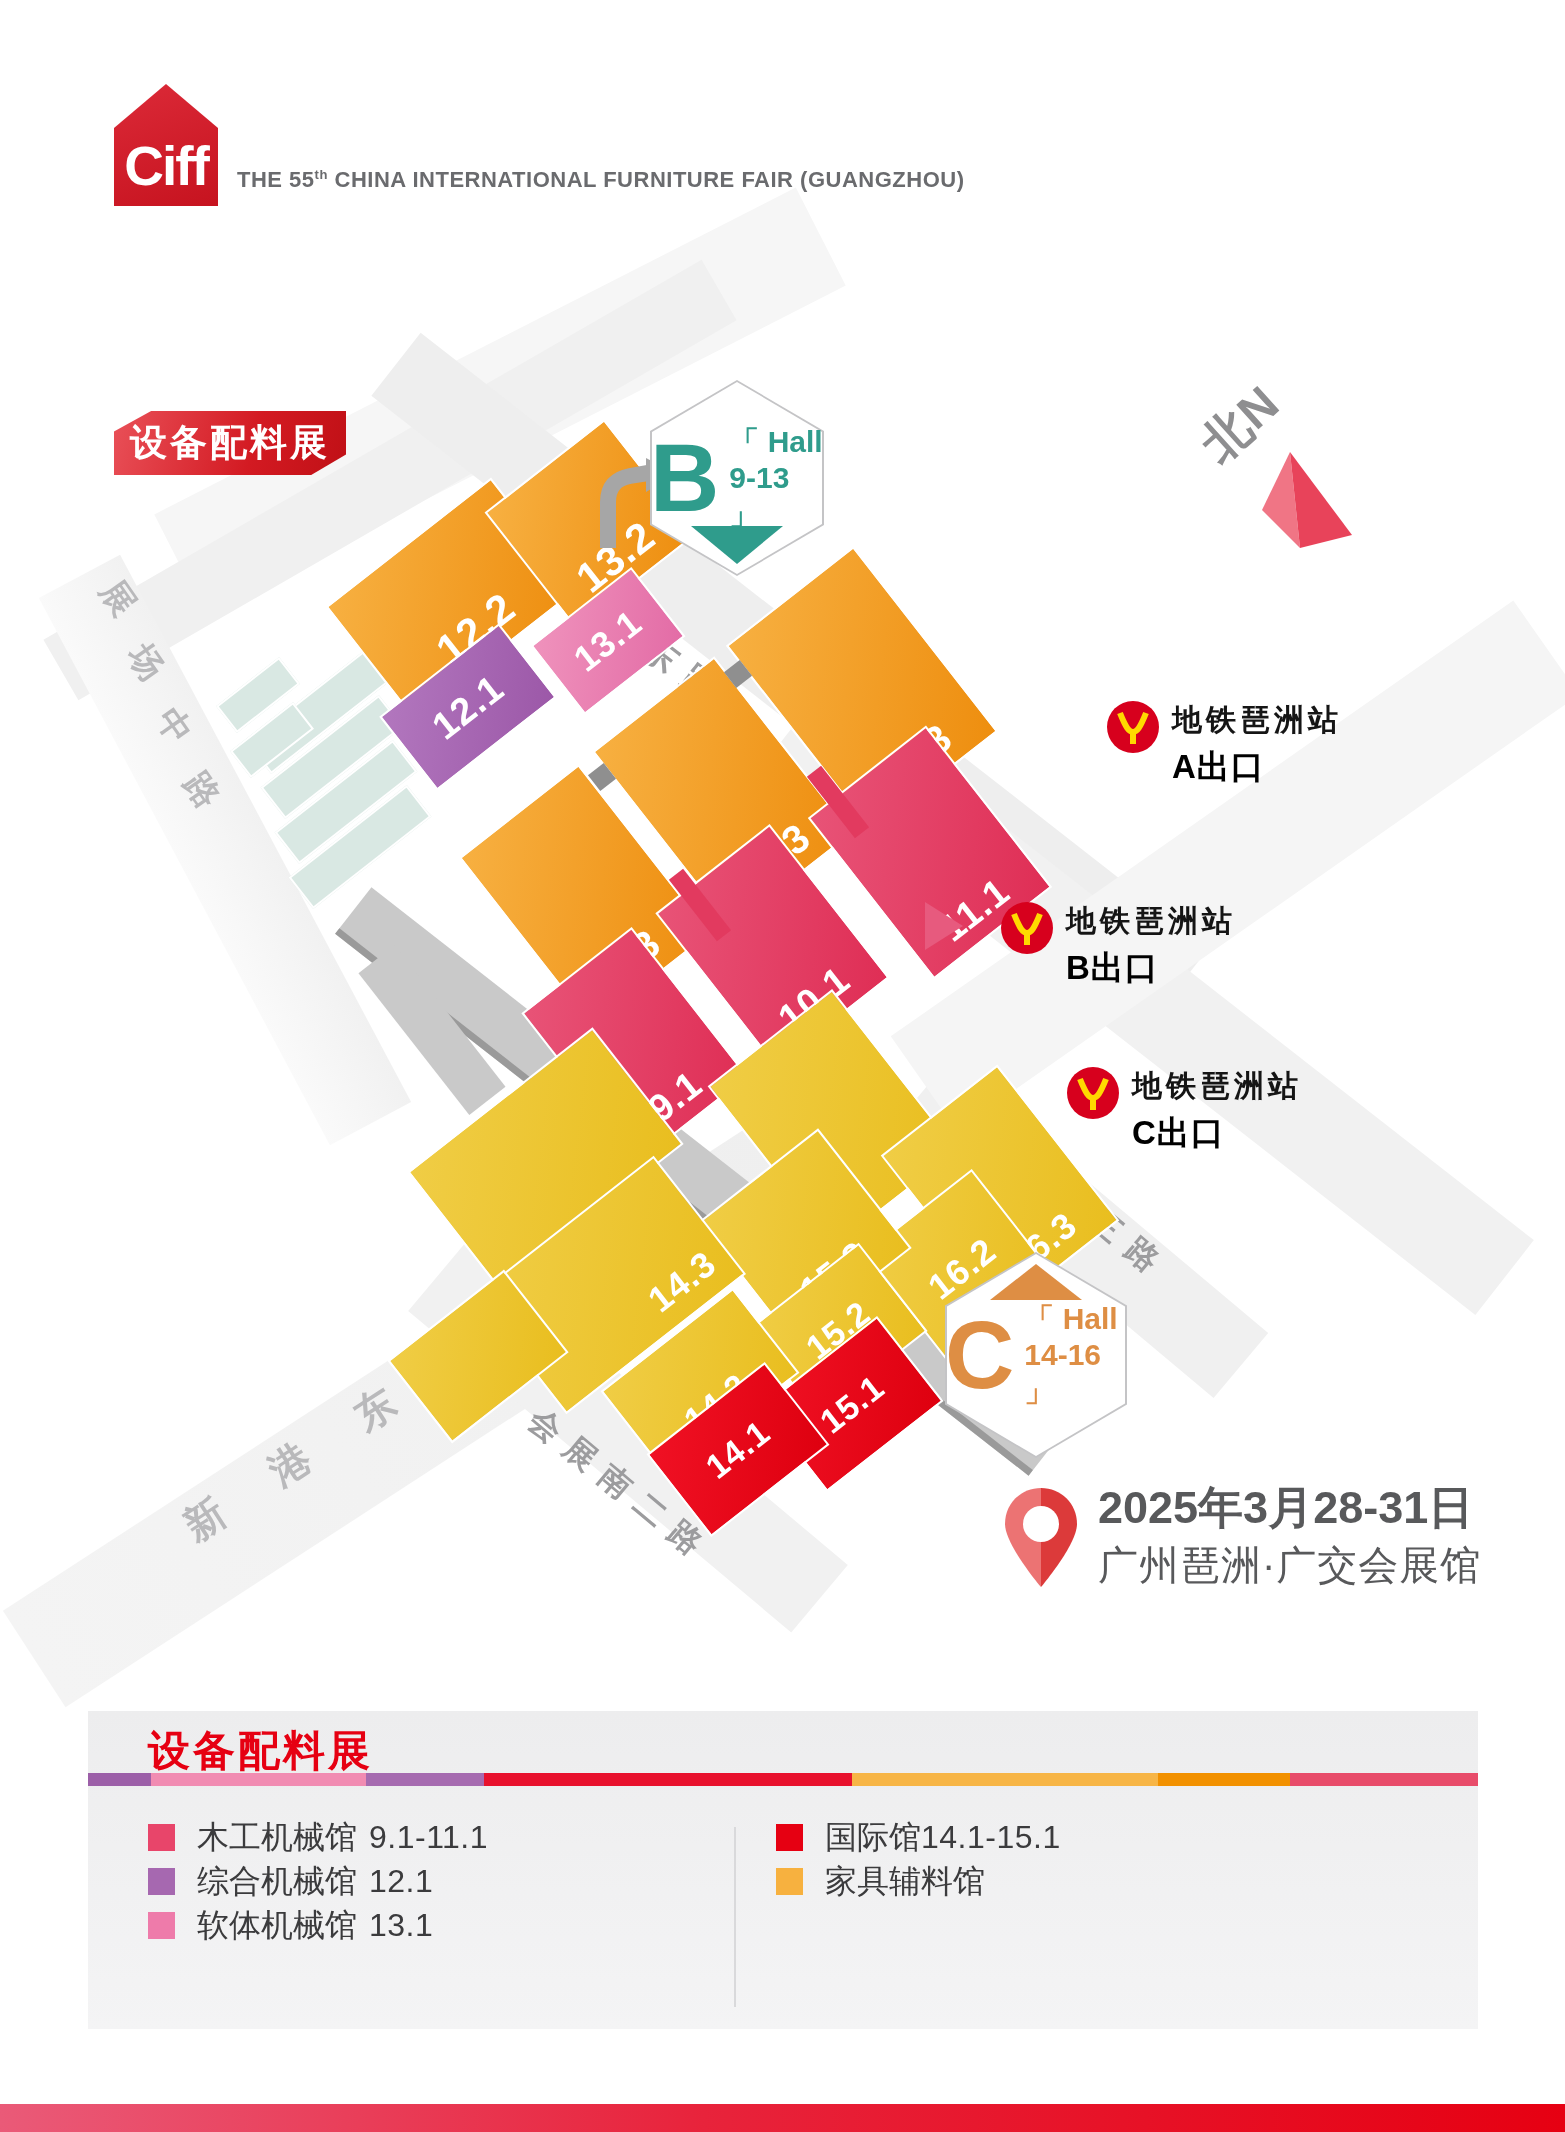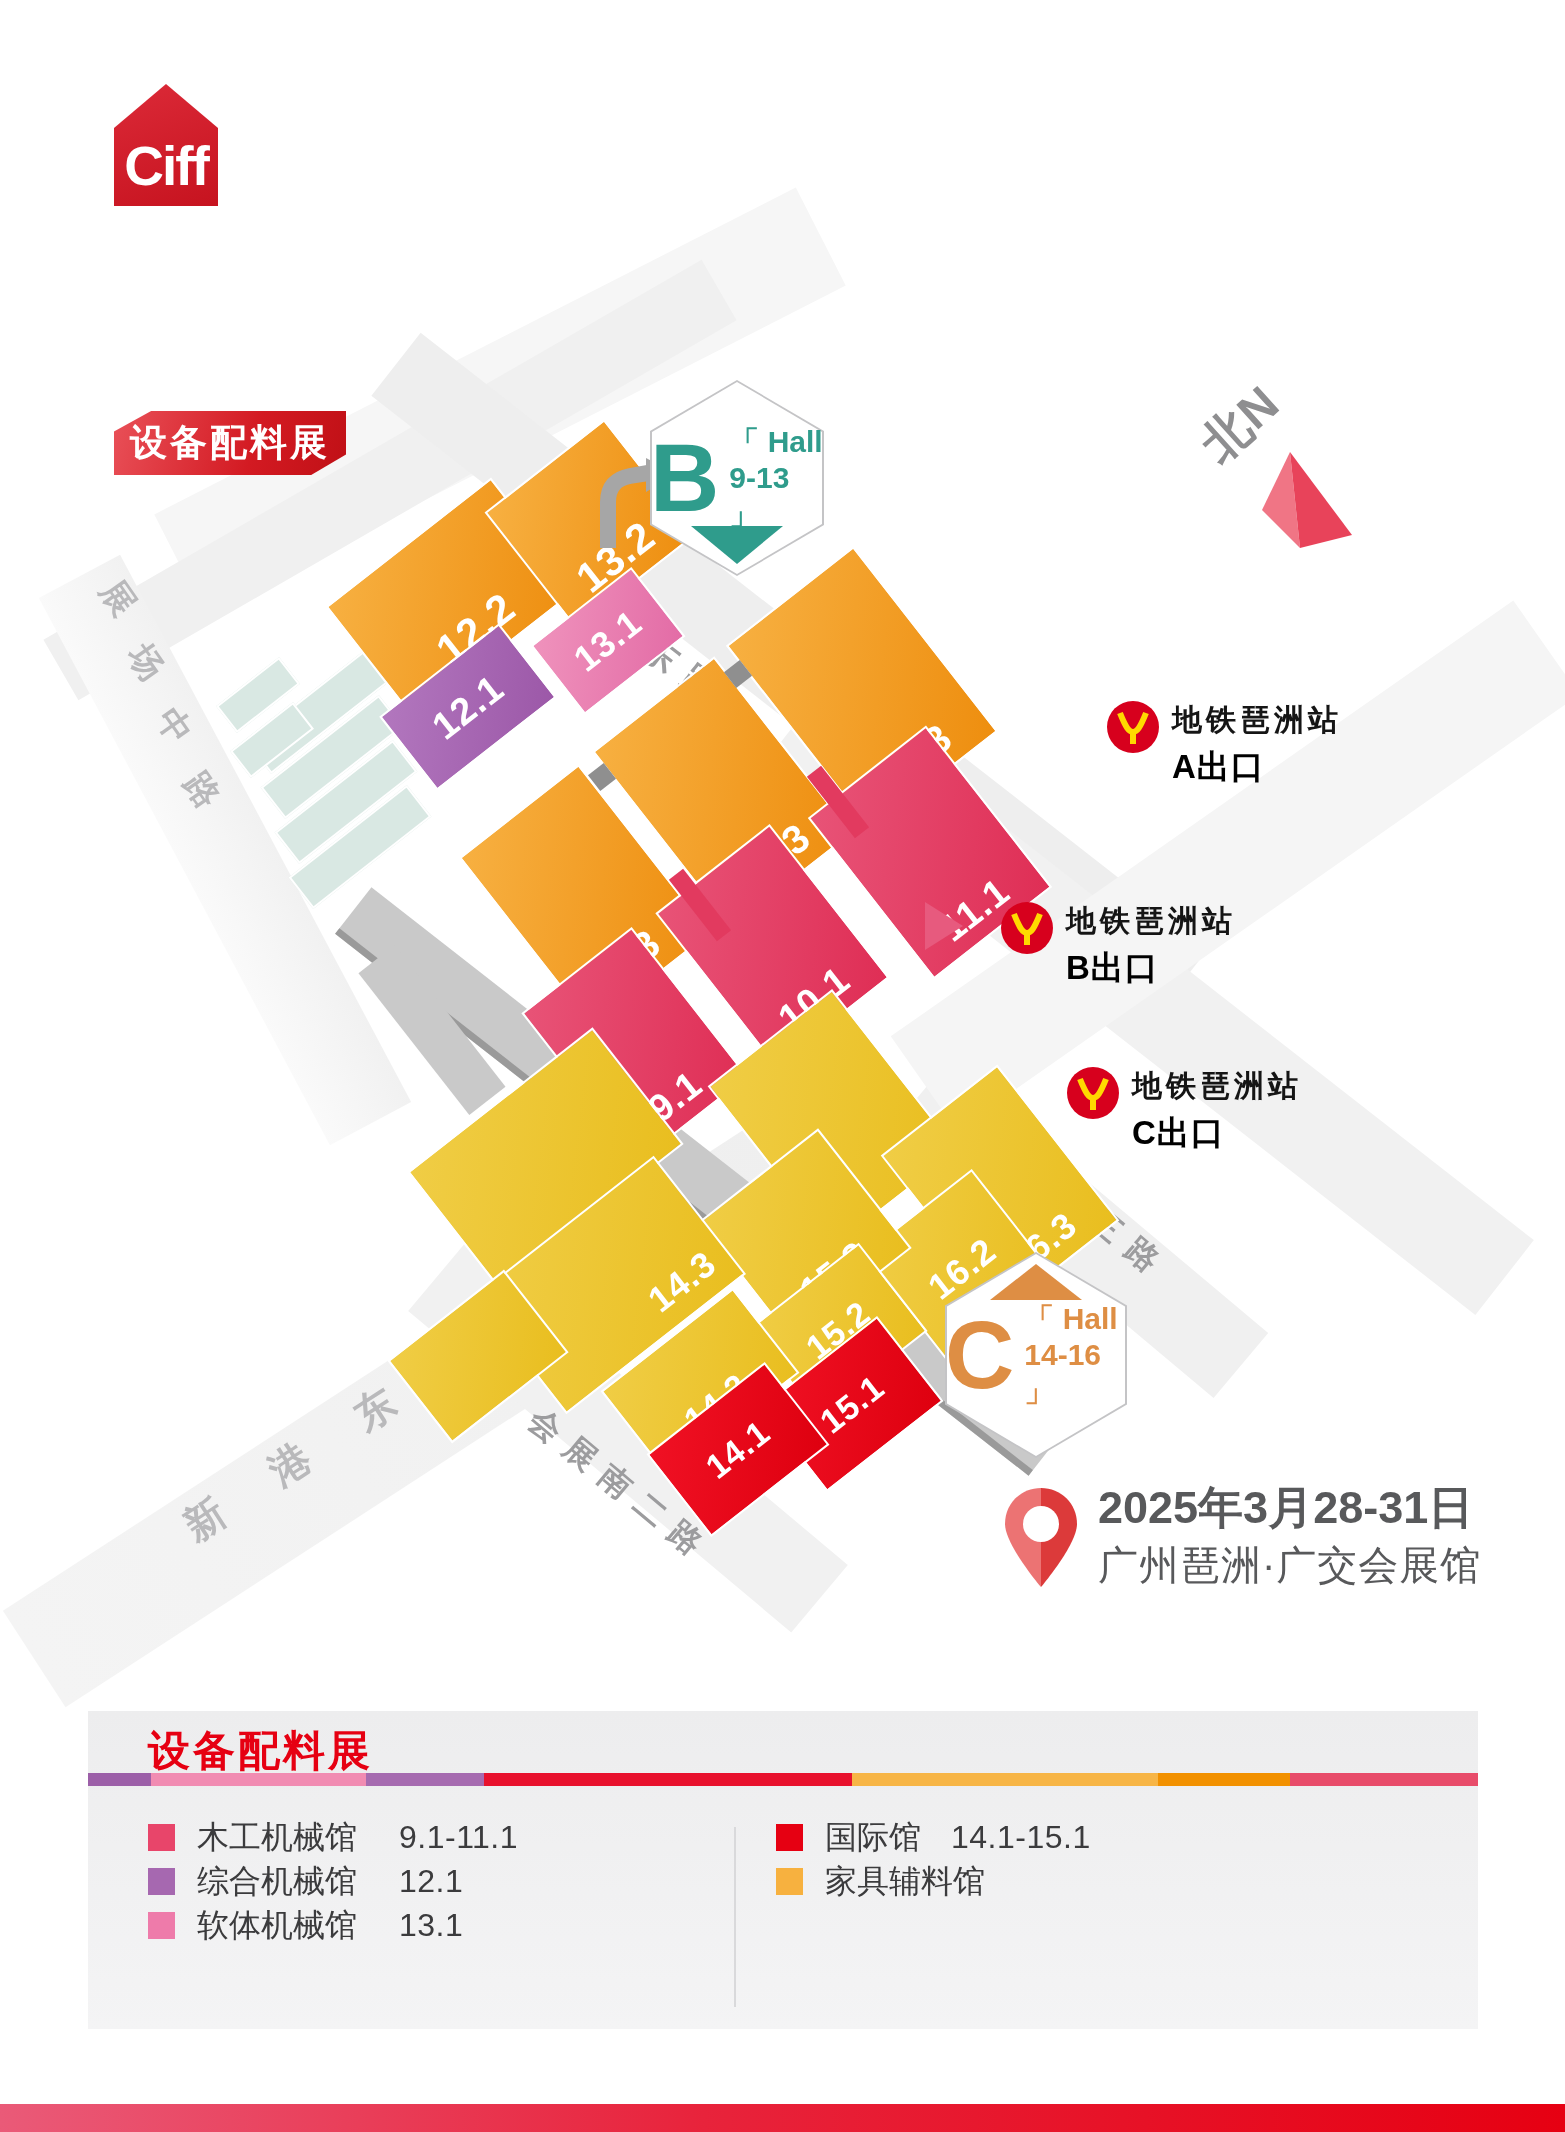--- a/index.html
+++ b/index.html
@@ -57,33 +57,34 @@
   .legend-stripe{position:absolute;left:0;top:62px;width:100%;height:13px;display:flex;}
   .legend-stripe i{display:block;height:100%;}
   .legend-cols{position:absolute;left:60px;top:112px;right:20px;display:flex;}
   .legend-col{display:flex;flex-direction:column;gap:15px;}
   .legend-col.left{width:586px;}
   .legend-divider{width:0;border-left:2px solid #D9D9DB;margin:4px 40px 0 0;height:180px;}
   .legend-item{display:flex;align-items:center;height:29px;font-size:32px;font-weight:400;color:#3B3B3D;}
   .legend-item .swatch{width:27px;height:27px;margin-right:22px;flex:none;}
   .legend-col.left .lname{width:172px;}
   .legend-col.right .lname{margin-right:0;}
-  .legend-item .lrange{margin-left:30px;letter-spacing:.5px;}
+  .legend-item .lrange{letter-spacing:.5px;}
 
   .footer-bar{position:absolute;left:0;bottom:0;width:100%;height:28px;z-index:8;
     background:linear-gradient(90deg,#EA5A78 0%,#E8233B 45%,#E60012 100%);}
 </style>
 </head>
 <body>
 
 <div class="page">
 
   <div class="logo">
     <span>Ciff</span>
   </div>
+  <div class="subtitle"><span>THE 55</span><sup>th</sup><span> CHINA INTERNATIONAL FURNITURE FAIR (GUANGZHOU)</span></div>
 
   <div id="map-layer">
       <div class="band" style="left: 140px; top: 345px; width: 720px; height: 110px; transform: rotate(-27deg); z-index: 1; background: rgb(246, 246, 246);"></div>
       <div class="band" style="left: 10px; top: 445px; width: 760px; height: 70px; transform: rotate(-30deg); z-index: 1; background: rgb(240, 240, 240);"></div>
       <div class="band" style="left: 290px; top: 632px; width: 1000px; height: 80px; transform: rotate(38deg); z-index: 1; background: rgb(238, 238, 238);"></div>
       <div class="band" style="left: 700px; top: 952.5px; width: 900px; height: 95px; transform: rotate(38deg); z-index: 1; background: rgb(241, 241, 241);"></div>
       <div class="band" style="left: 870px; top: 1187.5px; width: 420px; height: 85px; transform: rotate(40deg); z-index: 1; background: rgb(240, 240, 240);"></div>
       <div class="band" style="left: 855px; top: 807.5px; width: 760px; height: 115px; transform: rotate(-35deg); z-index: 1; background: rgb(245, 245, 245);"></div>
       <div class="band" style="left: -40px; top: 1350.5px; width: 920px; height: 115px; transform: rotate(-33deg); z-index: 1; background: linear-gradient(90deg, rgb(244, 244, 244), rgb(239, 239, 239));"></div>
       <div class="band" style="left: 378px; top: 1394px; width: 500px; height: 88px; transform: rotate(40deg); z-index: 1; background: rgb(241, 241, 241);"></div>

